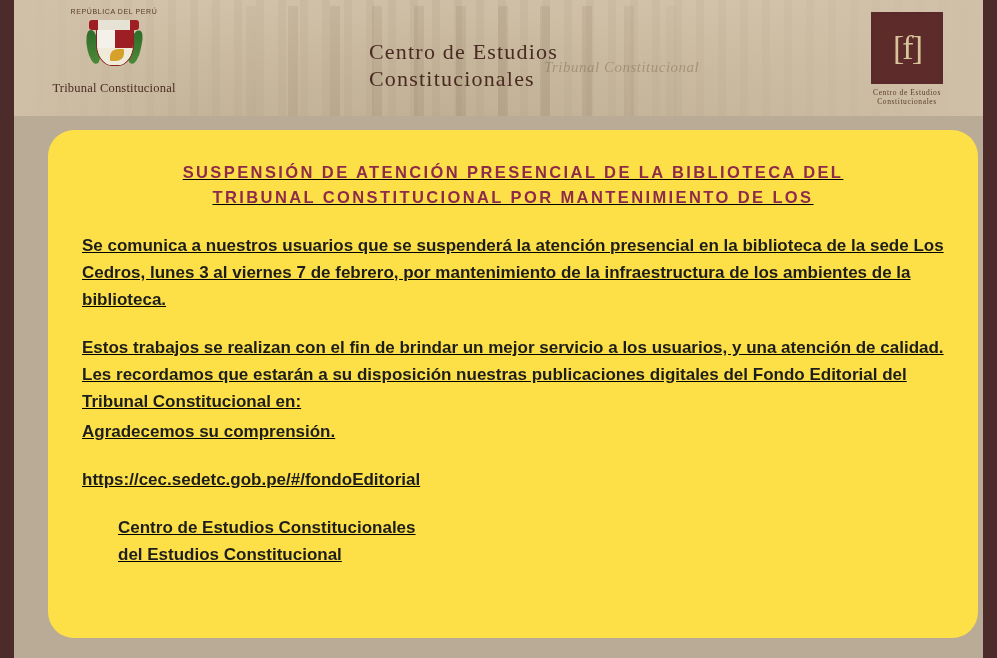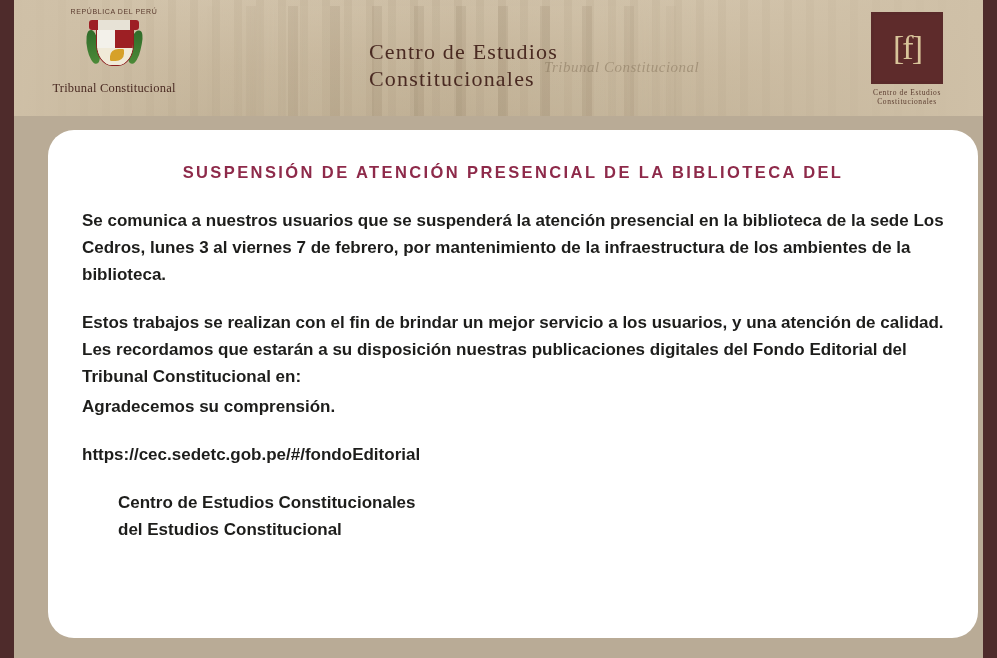--- a/index.html
+++ b/index.html
@@ -187,24 +187,25 @@
     line-height: 9px;
   }
 
   
   .card {
     position: absolute;
     left: 34px;
     top: 130px;
     width: 930px;
     height: 508px;
-    background: #ffffff;
+    background: #fde047;
     border-radius: 26px;
     box-sizing: border-box;
     padding: 26px 34px 20px 34px;
+    text-decoration: underline;
   }
 
   .card-title {
     color: #8e2a4a;
     text-align: center;
     font-family: "Liberation Sans", sans-serif;
     font-weight: bold;
     font-size: 16.5px;
     line-height: 25px;
     letter-spacing: 2.4px;
@@ -268,20 +269,21 @@
       <div class="logo-caption">
         <div>Centro de Estudios</div>
         <div>Constitucionales</div>
       </div>
     </div>
   </div>
 
   <div class="card">
     <div class="card-title">
       <span>SUSPENSIÓN DE ATENCIÓN PRESENCIAL DE LA BIBLIOTECA DEL</span>
+      <span>TRIBUNAL CONSTITUCIONAL POR MANTENIMIENTO DE LOS</span>
     </div>
 
     <div class="body-text">
       <p>Se comunica a nuestros usuarios que se suspenderá la atención presencial en la biblioteca de la sede Los Cedros, lunes 3 al viernes 7 de febrero, por mantenimiento de la infraestructura de los ambientes de la biblioteca.</p>
       <p class="tight">Estos trabajos se realizan con el fin de brindar un mejor servicio a los usuarios, y una atención de calidad. Les recordamos que estarán a su disposición nuestras publicaciones digitales del Fondo Editorial del Tribunal Constitucional en:</p>
       <p>Agradecemos su comprensión.</p>
       <p><span class="link">https://cec.sedetc.gob.pe/#/fondoEditorial</span></p>
       <p class="sig">Centro de Estudios Constitucionales</p>
       <p class="sig">del Estudios Constitucional</p>
     </div>

